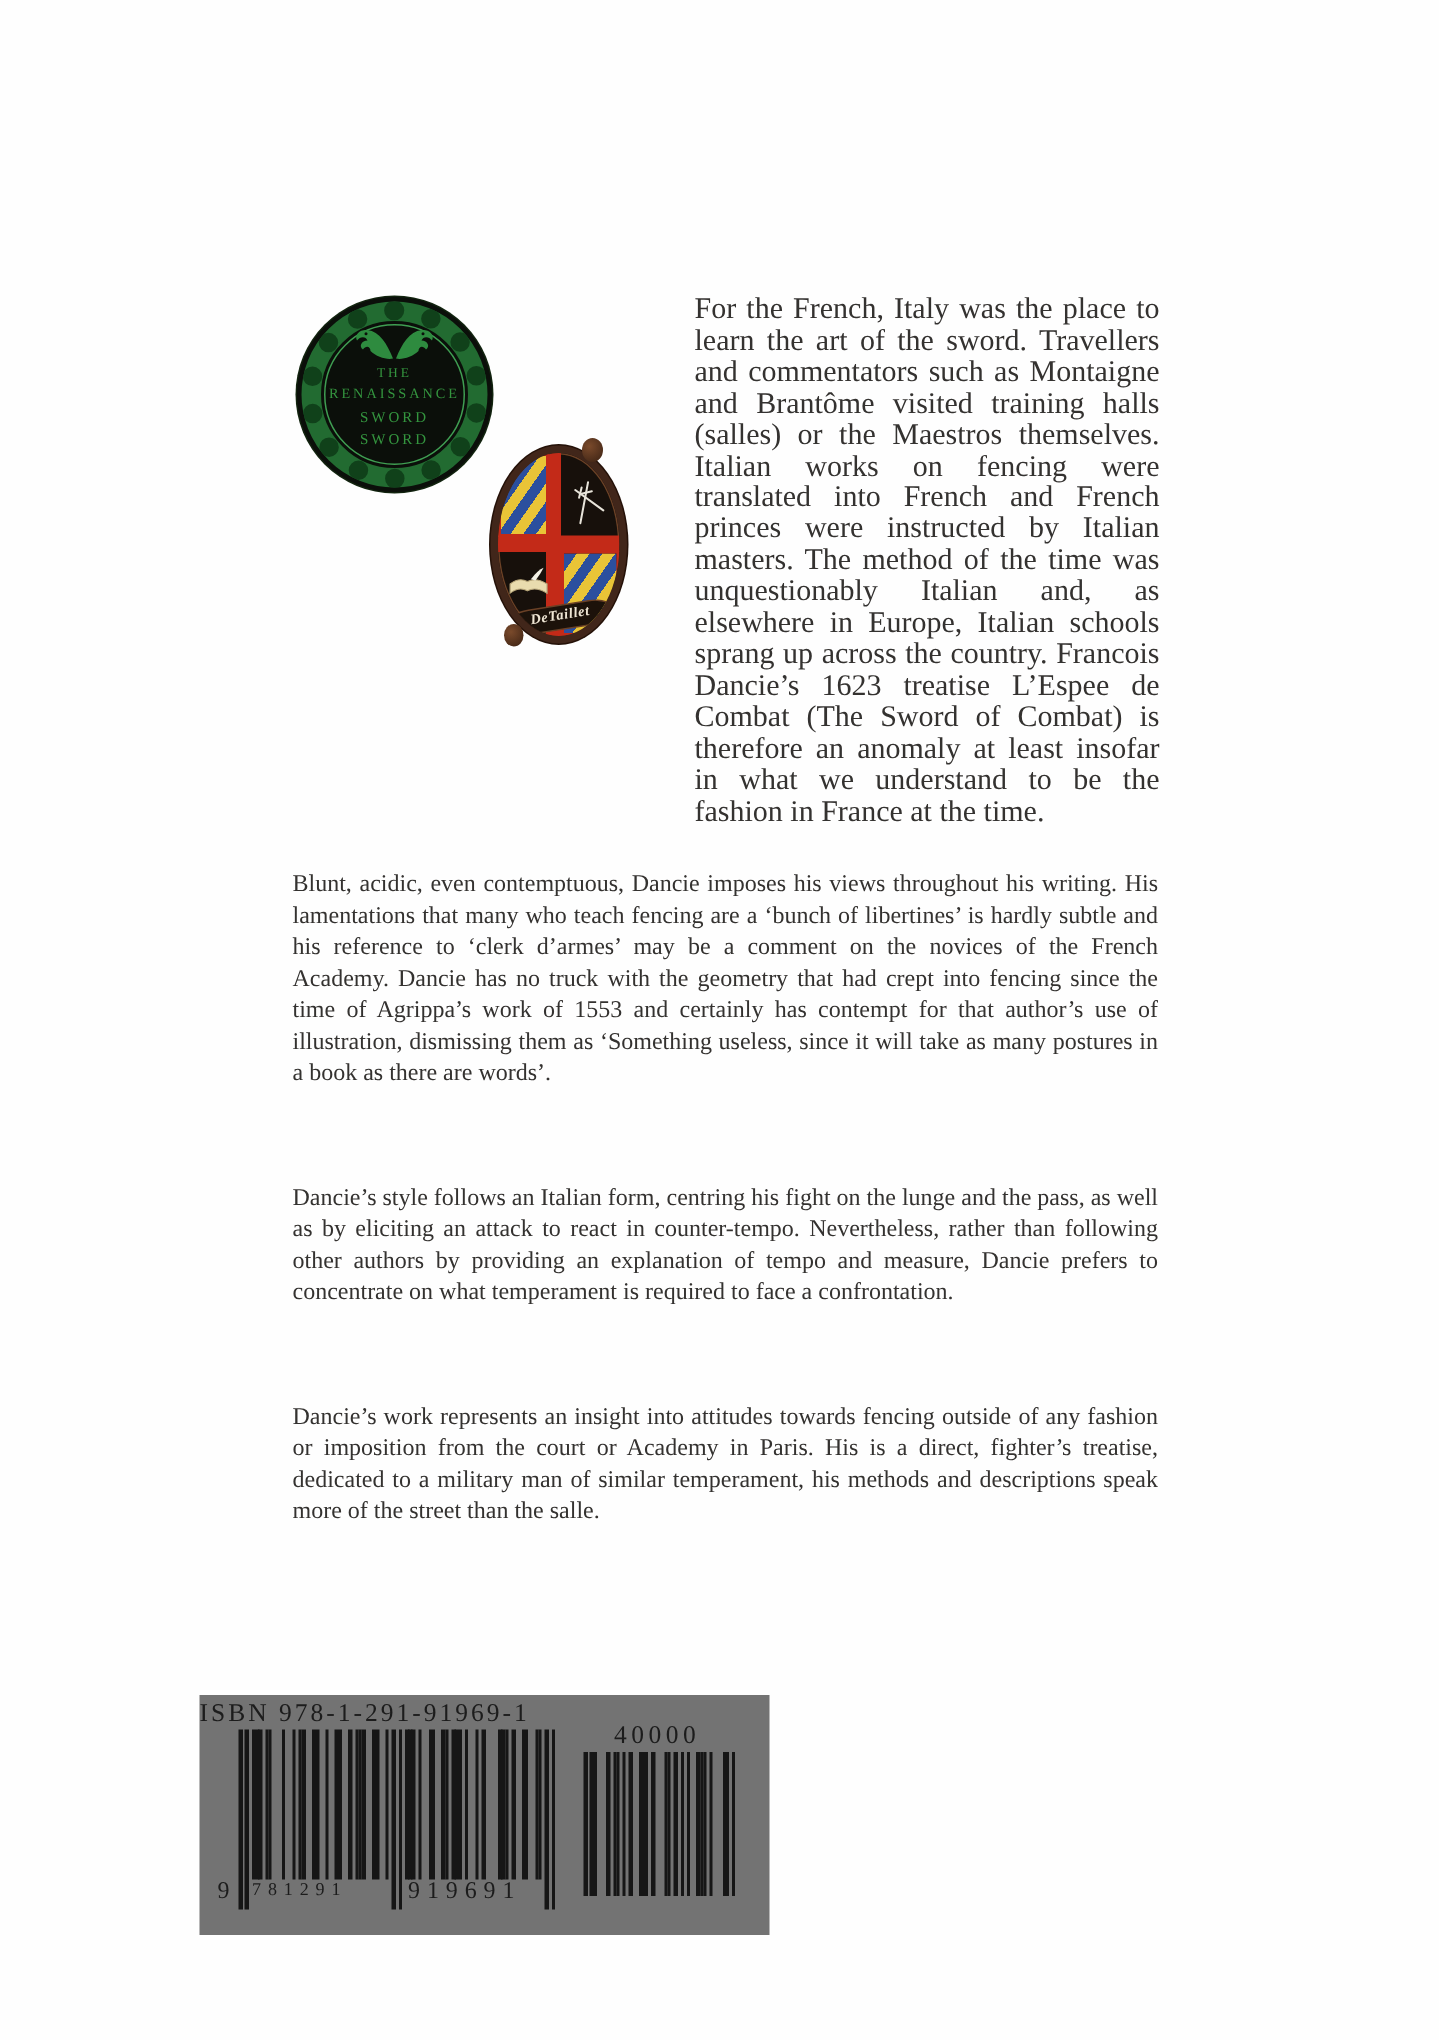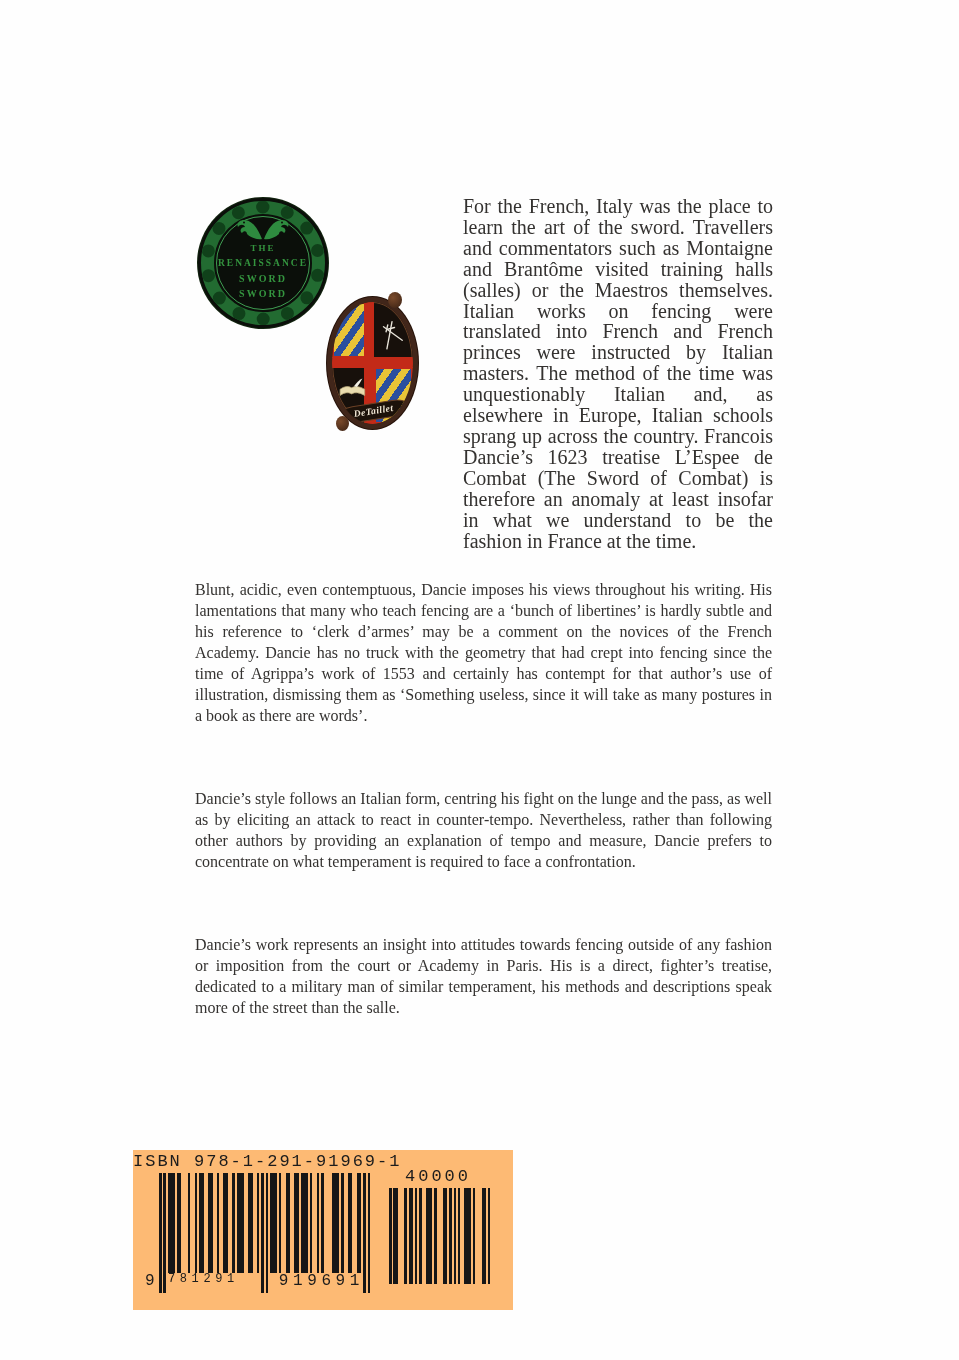--- a/index.html
+++ b/index.html
@@ -42,21 +42,20 @@
   .dragons{
     position:absolute;left:50%;top:17px;transform:translateX(-50%);
     width:64px;height:26px;
   }
   .club-text{
     position:absolute;left:0;right:0;top:44px;
     text-align:center;
     color:#34953f;
     letter-spacing:2px;
     line-height:1.55;
-    font-weight:bold;
   }
   .club-text .l1{font-size:9px;}
   .club-text .l2{font-size:9.5px;}
   .club-text .l3{font-size:10px;}
   .club-text .l4{font-size:10px;}
 
   .crest{
     position:absolute;left:327px;top:297px;width:91px;height:132px;
     border-radius:50% / 50%;
     background:#17100b;
@@ -108,24 +107,23 @@
     text-align:justify;
     color:#343230;
   }
   .p1{top:579px;}
   .p2{top:788px;}
   .p3{top:934px;}
 
   
   .barcode-block{
     position:absolute;left:133px;top:1130px;width:380px;height:160px;
-    background:#fdba74;
-    font-family:Liberation Mono, monospace;
+    background:#737373;
+    font-family:Liberation Serif, serif;
     color:#1c1c1c;
-    margin-top:20px;
   }
   .isbn-label{
     position:absolute;left:0;top:2px;
     font-size:17px;letter-spacing:2px;white-space:nowrap;
   }
   .ean13{
     position:absolute;left:26px;top:23px;width:212px;height:120px;
   }
   .ean5{
     position:absolute;left:254px;top:38px;width:102px;height:96px;
@@ -133,21 +131,21 @@
   .bar{position:absolute;top:0;background:#161616;}
   .digit-first{
     position:absolute;left:-14px;top:99px;font-size:16px;
   }
   .digit-g1{
     position:absolute;left:9px;top:99px;width:92px;
     font-size:12px;letter-spacing:4.6px;white-space:nowrap;
   }
   .digit-g2{
     position:absolute;left:113px;top:99px;width:92px;
-    font-size:16px;letter-spacing:4.6px;white-space:nowrap;text-align:right;
+    font-size:16px;letter-spacing:4.6px;white-space:nowrap;
   }
   .supp-label{
     position:absolute;left:254px;top:17px;width:102px;
     text-align:center;font-size:17px;letter-spacing:3px;
   }
 </style>
 </head>
 <body>
 
 <div class="page">

